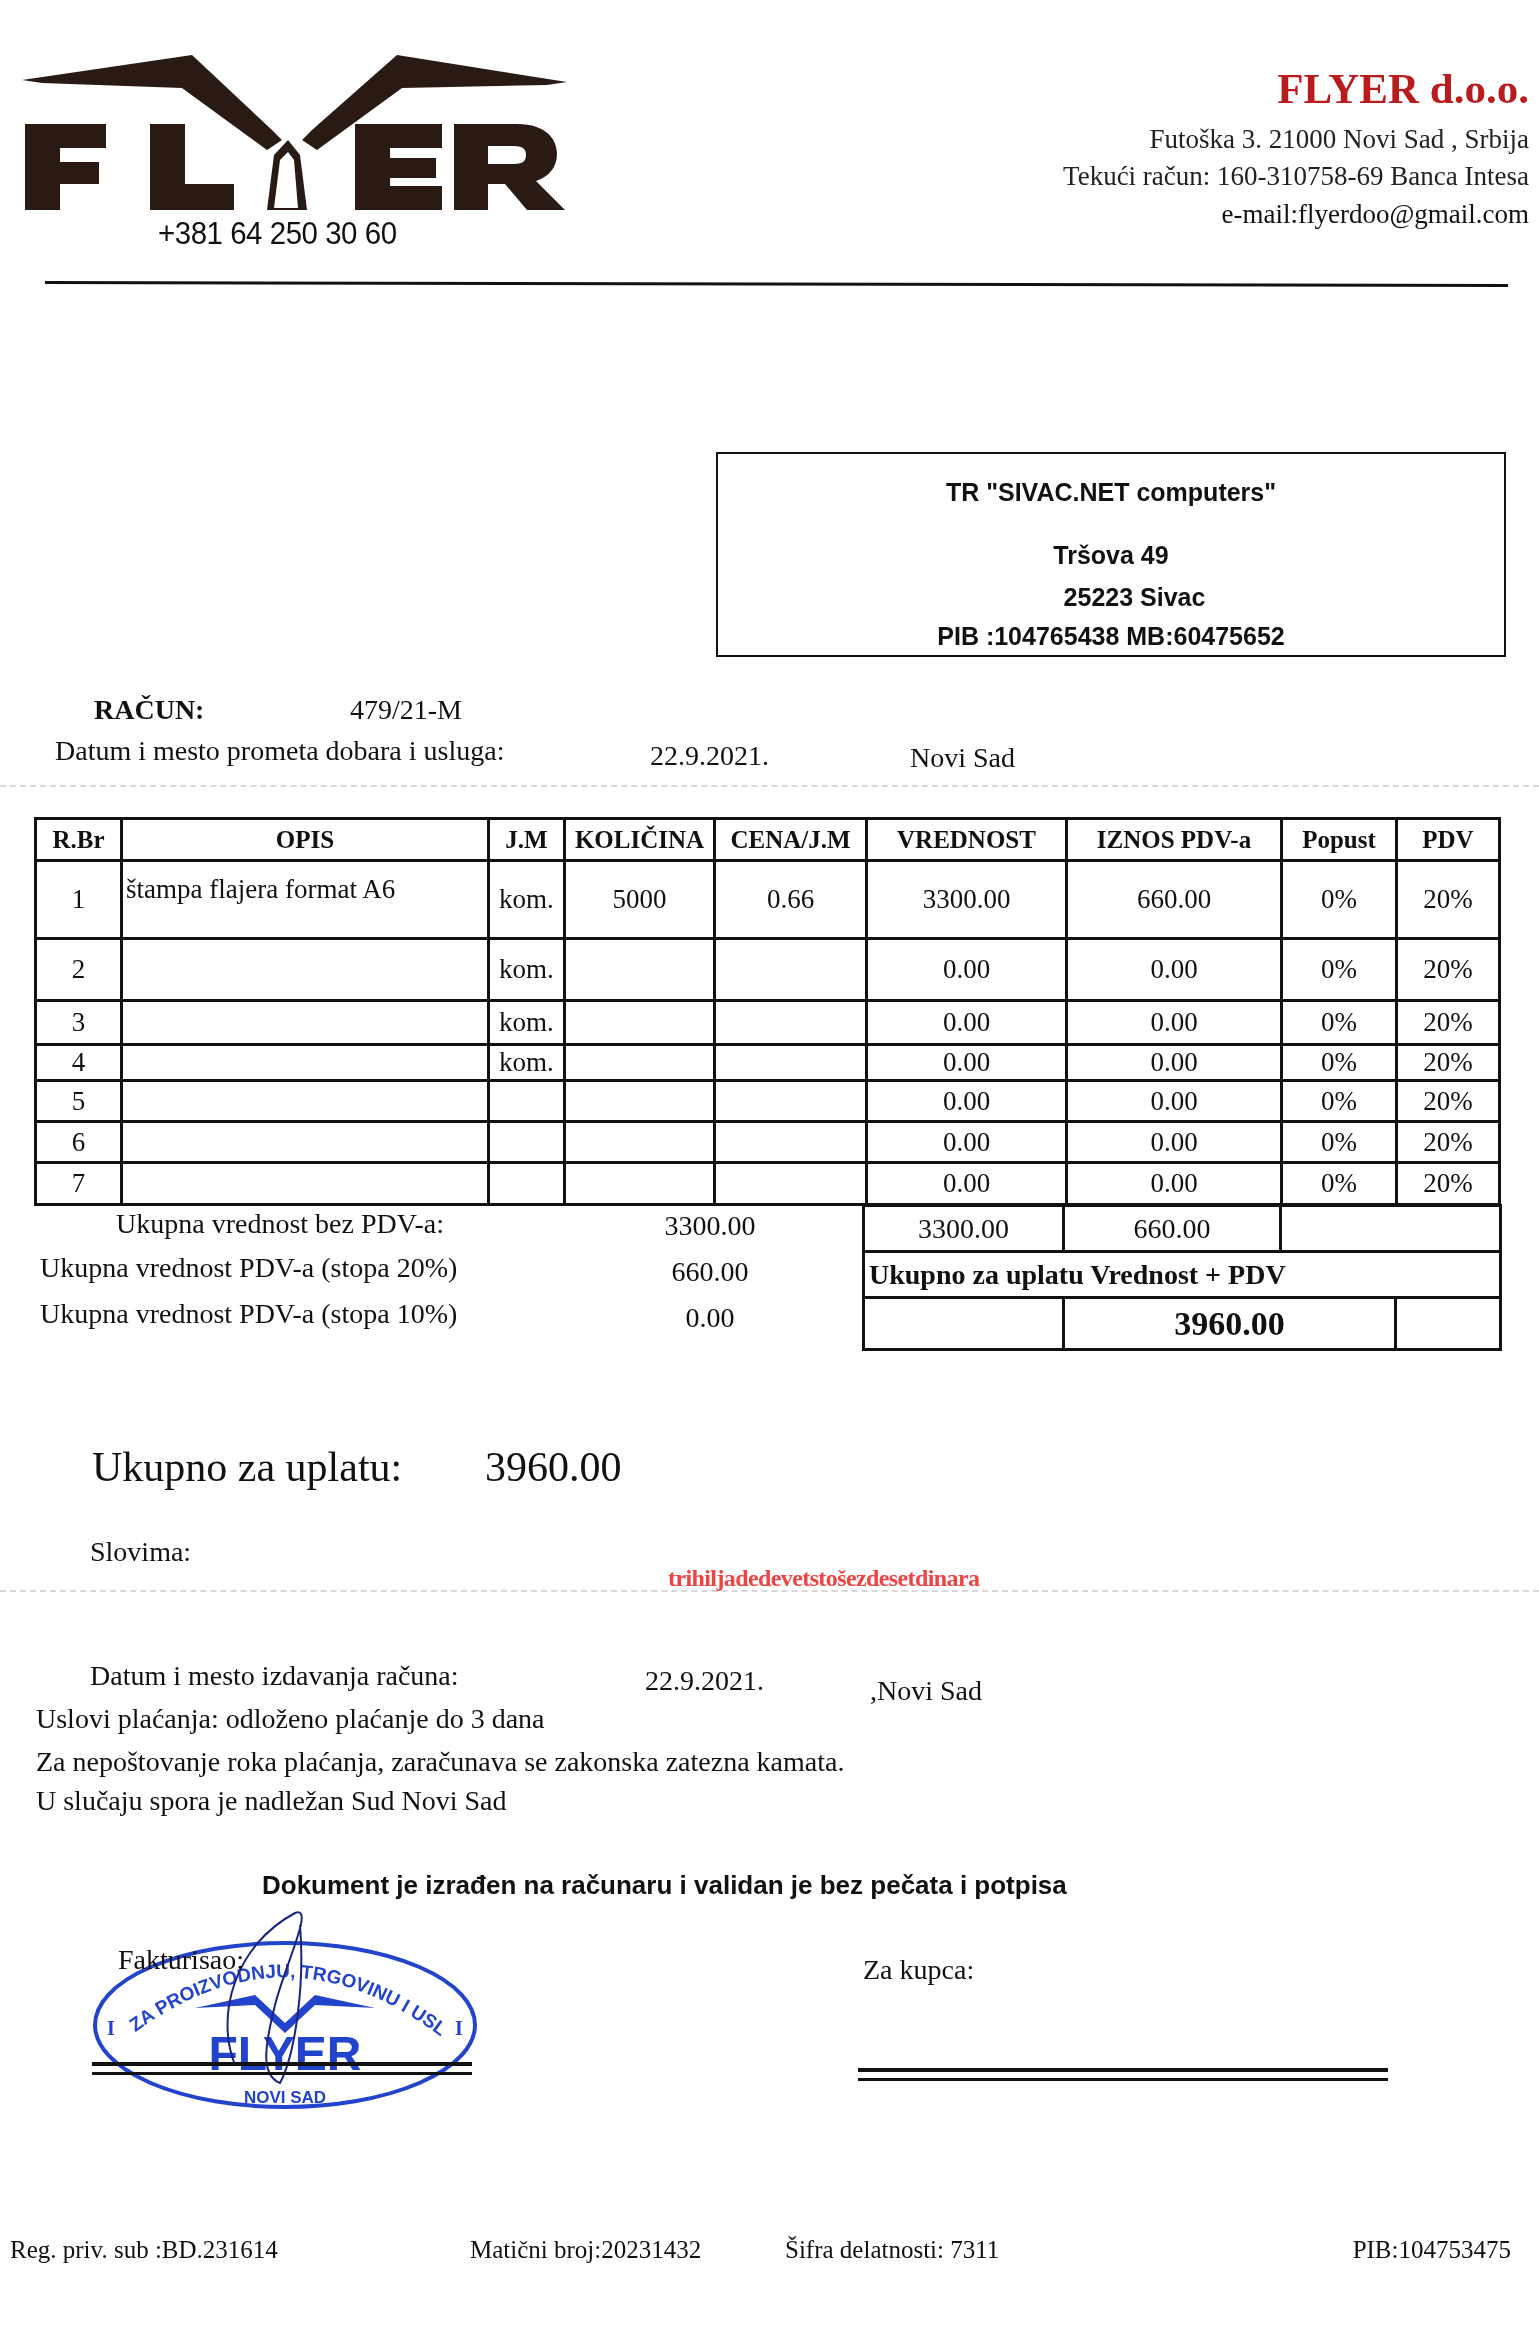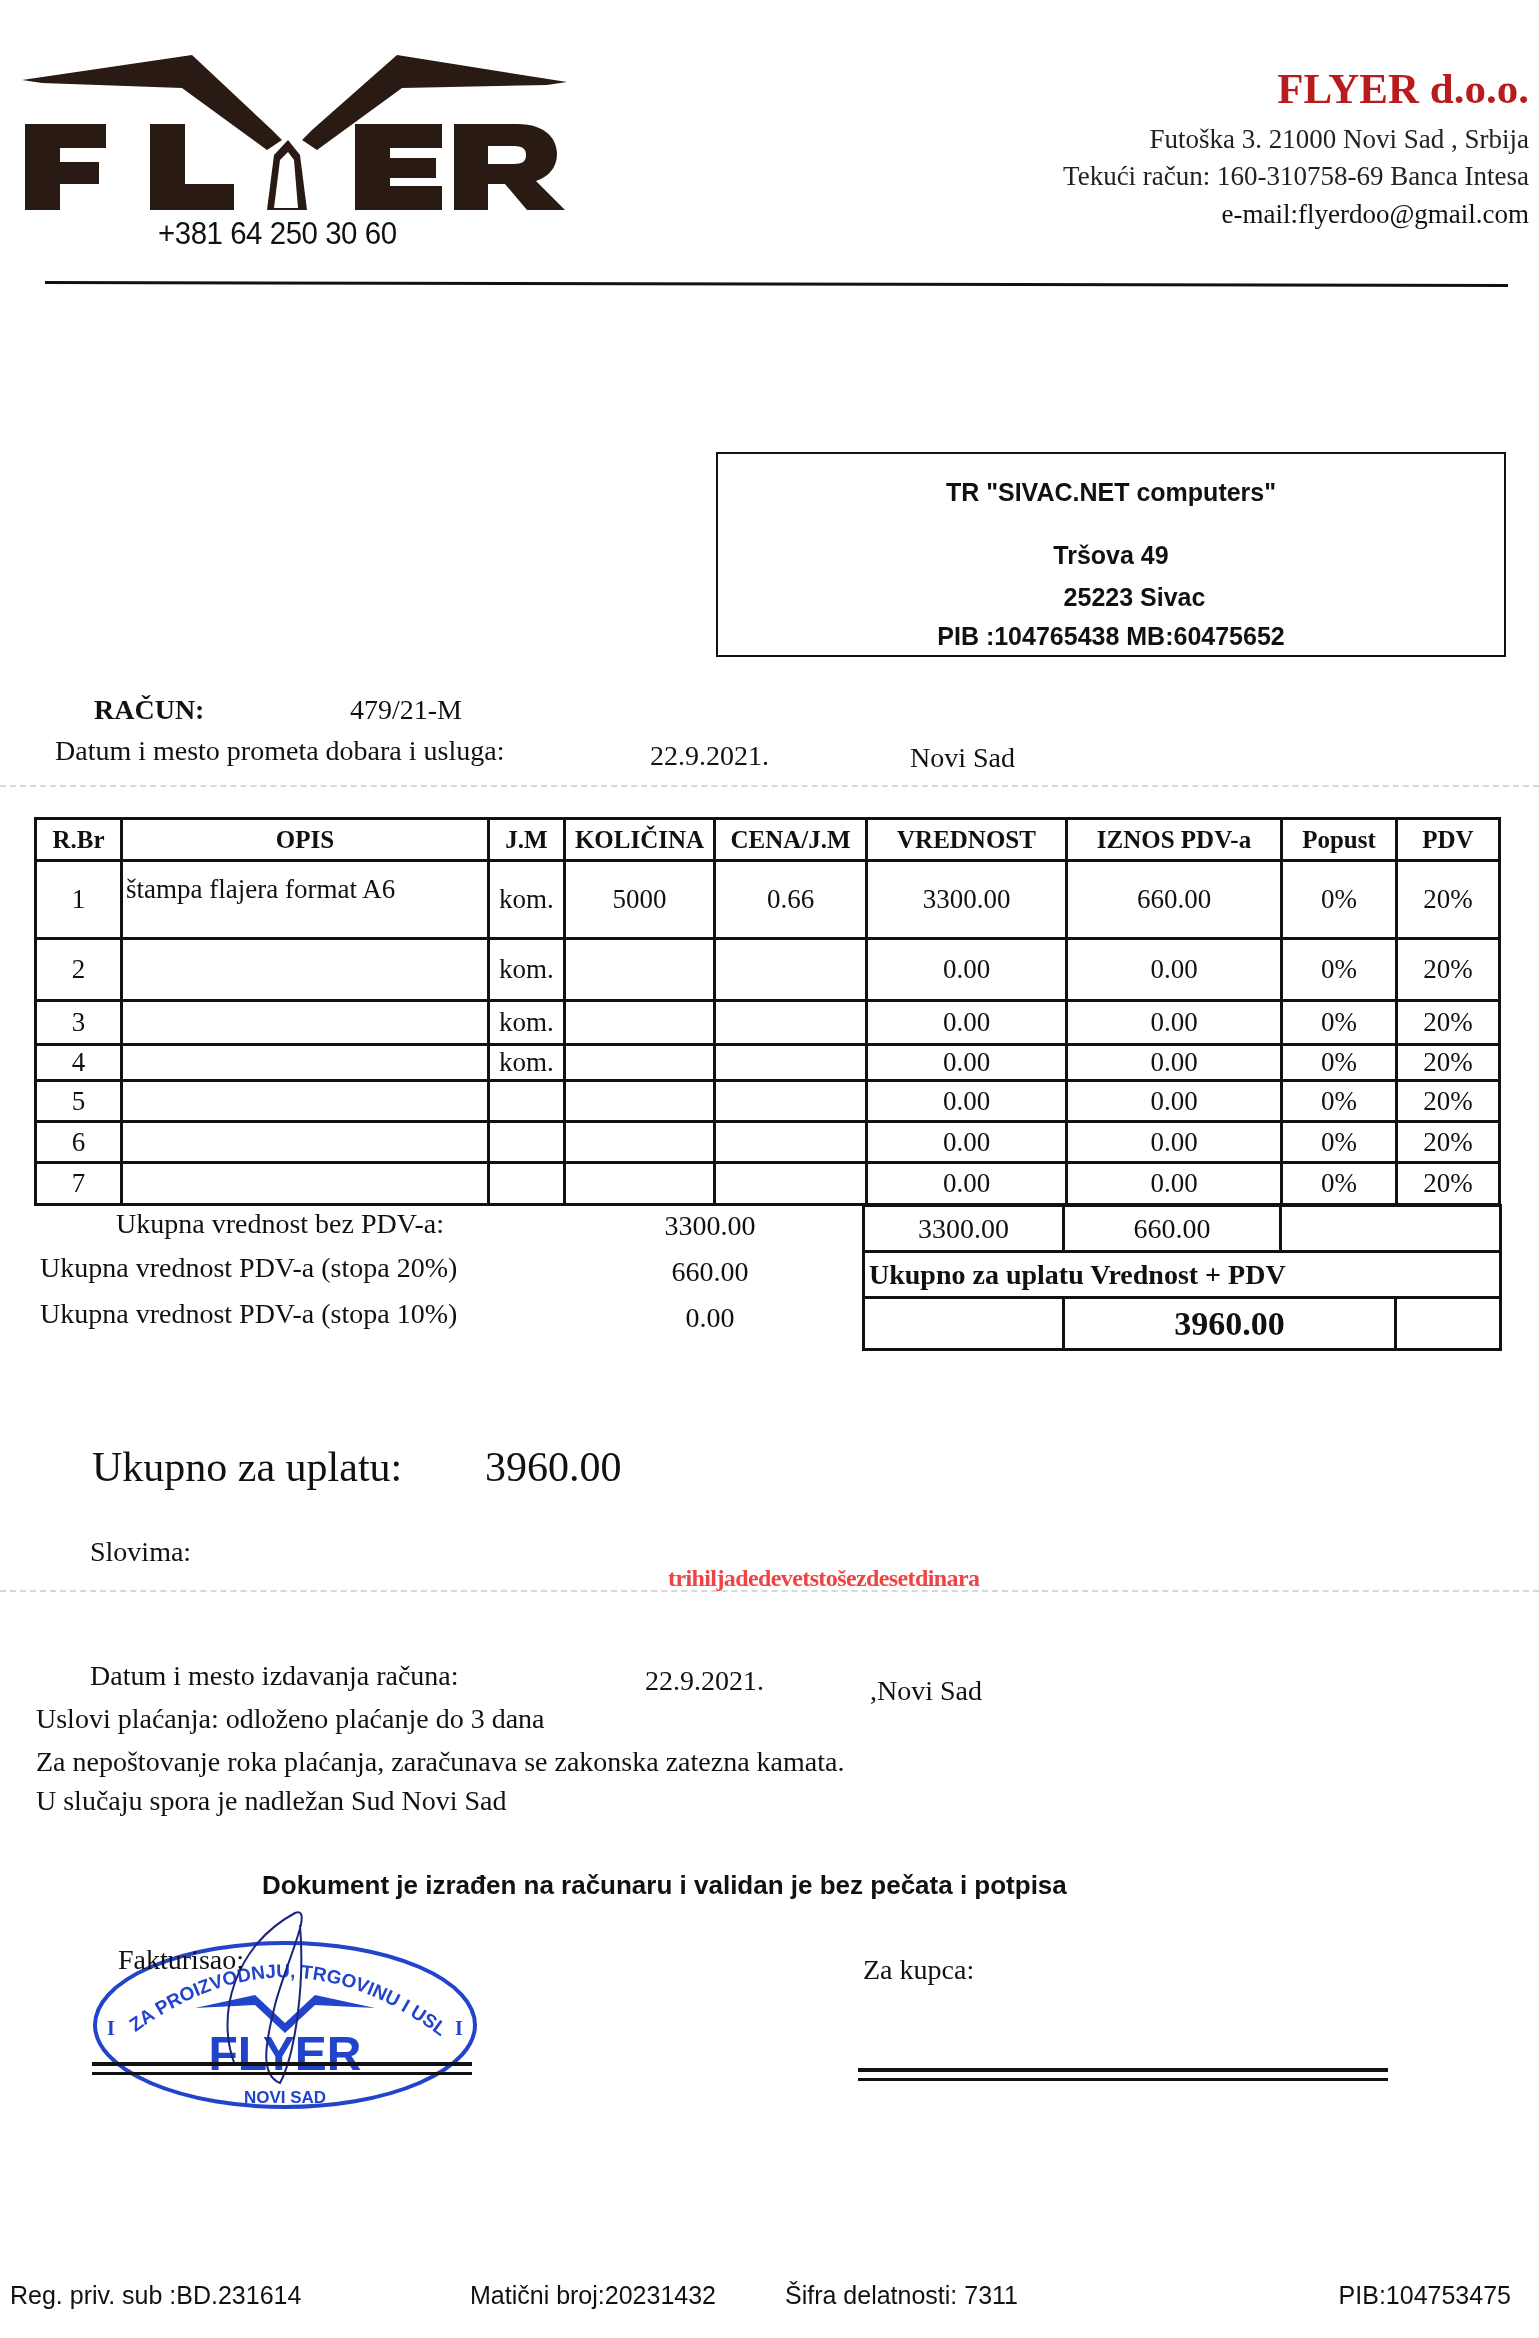--- a/index.html
+++ b/index.html
@@ -85,21 +85,21 @@
   #buyer-label { left: 863px; top: 1954px; font-size: 28px; }
   .sig-line { height: 4px; background: #111; }
   #sig-left-1 { left: 92px; top: 2062px; width: 380px; }
   #sig-left-2 { left: 92px; top: 2072px; width: 380px; height: 3px; }
   #sig-right-1 { left: 858px; top: 2068px; width: 530px; }
   #sig-right-2 { left: 858px; top: 2078px; width: 530px; height: 3px; }
 
   #stamp { left: 85px; top: 1905px; width: 400px; height: 215px; }
 
   
-  .footer { top: 2236px; font-size: 25px; font-family: Liberation Sans, sans-serif; margin-top: 45px; }
+  .footer { top: 2236px; font-size: 25px; font-family: Liberation Serif, serif; }
   #footer-reg { left: 10px; }
   #footer-mb { left: 470px; }
   #footer-activity { left: 785px; }
   #footer-pib { right: 28px; }
 </style>
 </head>
 <body>
 
 <svg id="logo" class="abs" viewBox="0 0 545 162">
   <g fill="#2a1a14">

